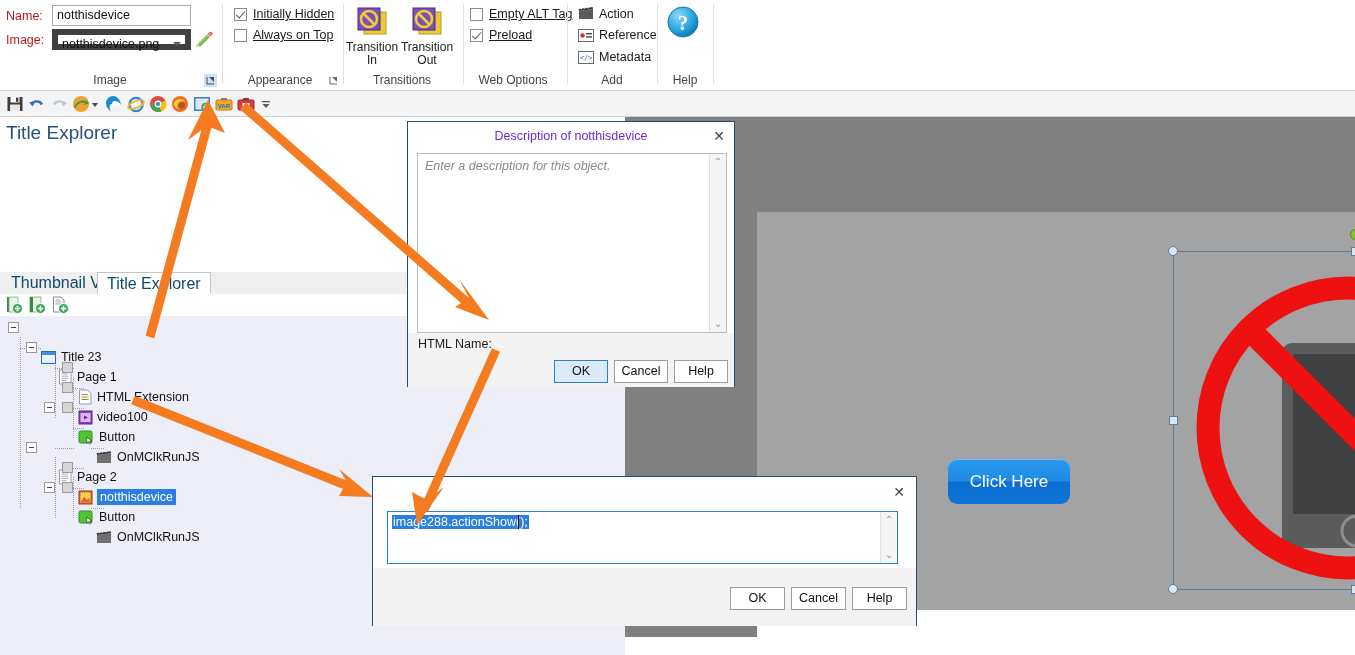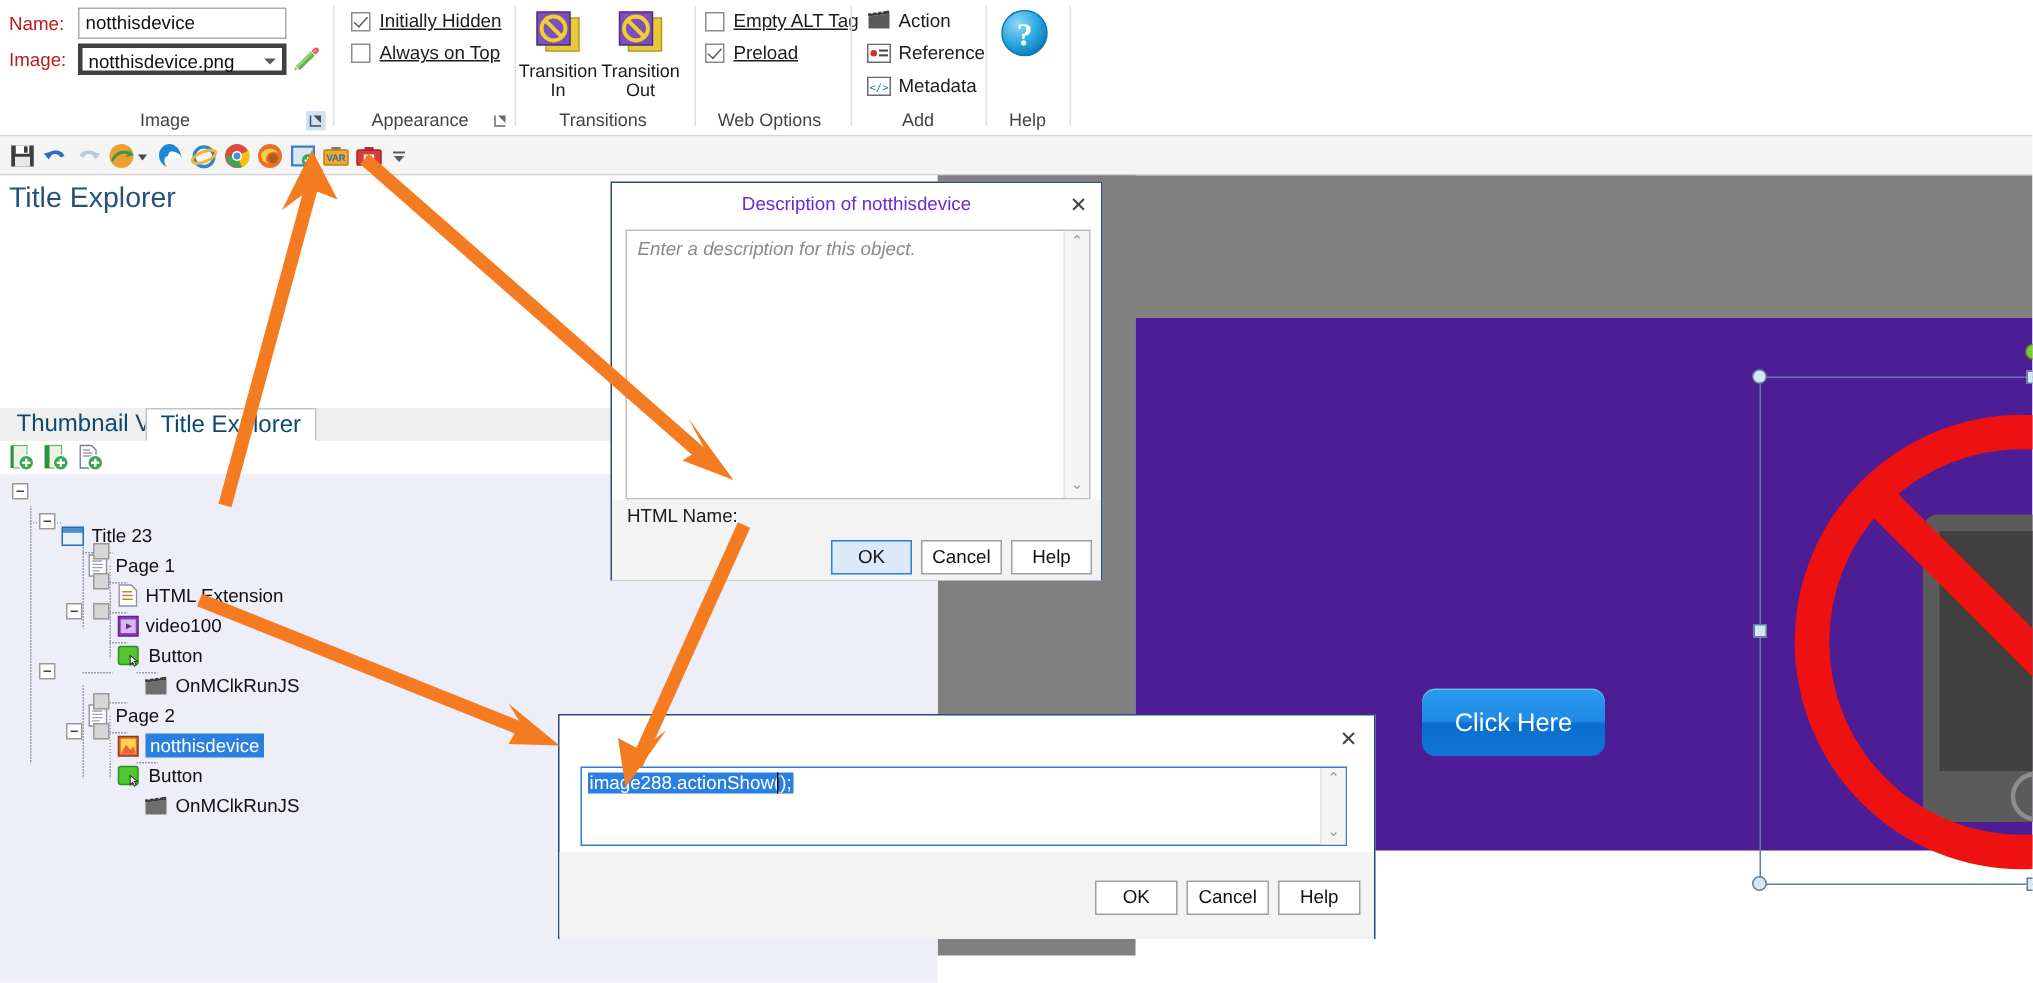--- a/index.html
+++ b/index.html
@@ -17,21 +17,21 @@
   #ribbon-bottom-line{position:absolute;left:0;top:90px;width:1355px;height:1px;background:#d4d4d4;}
   .grp-sep{position:absolute;top:4px;width:1px;height:80px;background:#e0e0e0;}
   .grp-label{position:absolute;bottom:4px;font-size:12px;color:#444;text-align:center;}
   .dlg-launcher{position:absolute;width:13px;height:13px;}
   .dlg-launcher svg{display:block;}
 
   
   .lbl-right{position:absolute;font-size:12.5px;color:#b91c1c;text-align:left;}
   .tb{position:absolute;background:#fff;border:1px solid #aaaaaa;box-sizing:border-box;
       font-family:"Liberation Sans",sans-serif;font-size:12.5px;color:#111;padding:0 4px;line-height:19px;}
-  .combo{position:absolute;background:#fff;border:3px solid #404040;box-sizing:border-box;
+  .combo{position:absolute;background:#fff;border:6px solid #404040;box-sizing:border-box;
       font-size:12.5px;color:#111;padding:0 4px;line-height:19px;}
   .combo .arrow{position:absolute;right:4px;top:7px;width:0;height:0;
       border-left:4px solid transparent;border-right:4px solid transparent;border-top:4px solid #5a5a5a;}
 
   
   .cbrow{position:absolute;display:flex;align-items:center;gap:6px;font-size:12.5px;color:#1b1b1b;text-decoration:underline;}
   .cbox{width:13px;height:13px;border:1px solid #8c8c8c;background:#fff;box-sizing:border-box;
         position:relative;flex:none;}
   .cbox.checked::after{content:"";position:absolute;left:3px;top:0px;width:4px;height:8px;
         border:solid #5b5b5b;border-width:0 1.6px 1.6px 0;transform:rotate(42deg);}
@@ -60,21 +60,21 @@
   .tnode .tl.sel{background:#2a7fe0;color:#ffffff;padding:1px 3px;}
   .expander{position:absolute;width:11px;height:11px;border:1px solid #9a9a9a;background:#fff;box-sizing:border-box;}
   .expander::before{content:"";position:absolute;left:2px;top:4px;width:5px;height:1px;background:#444;}
   .dotline{position:absolute;background-image:repeating-linear-gradient(to right,#9b9bb5 0 1px,transparent 1px 2px);height:1px;}
   .dotvert{position:absolute;background-image:repeating-linear-gradient(to bottom,#9b9bb5 0 1px,transparent 1px 2px);width:1px;}
   .greysq{position:absolute;width:11px;height:11px;border:1px solid #9a9a9a;background:#d6d6d6;box-sizing:border-box;}
 
   
   #canvasgray{position:absolute;left:625px;top:117px;width:132px;height:520px;background:#808080;}
   #canvasgray2{position:absolute;left:625px;top:117px;width:730px;height:95px;background:#808080;}
-  #page{position:absolute;left:757px;top:212px;width:598px;height:355px;background:#4c1d95;}
+  #page{position:absolute;left:757px;top:212px;width:598px;height:398px;background:#a3a3a3;}
 
   #clickbtn{position:absolute;left:948px;top:459px;width:122px;height:45px;border-radius:9px;
      background:linear-gradient(to bottom,#2a9bef 0%,#1f8ae4 48%,#0a6fd0 52%,#0f74d6 100%);
      color:#ffffff;font-size:17px;display:flex;align-items:center;justify-content:center;
      box-shadow:inset 0 1px 0 rgba(255,255,255,.35);}
 
   
   .selline{position:absolute;background:#5c7f9e;}
   .selh{position:absolute;width:9px;height:9px;background:#d5e7f2;border:1px solid #5c7f9e;box-sizing:border-box;}
   .selhc{position:absolute;width:10px;height:10px;background:#d5e7f2;border:1px solid #5c7f9e;border-radius:50%;box-sizing:border-box;}

